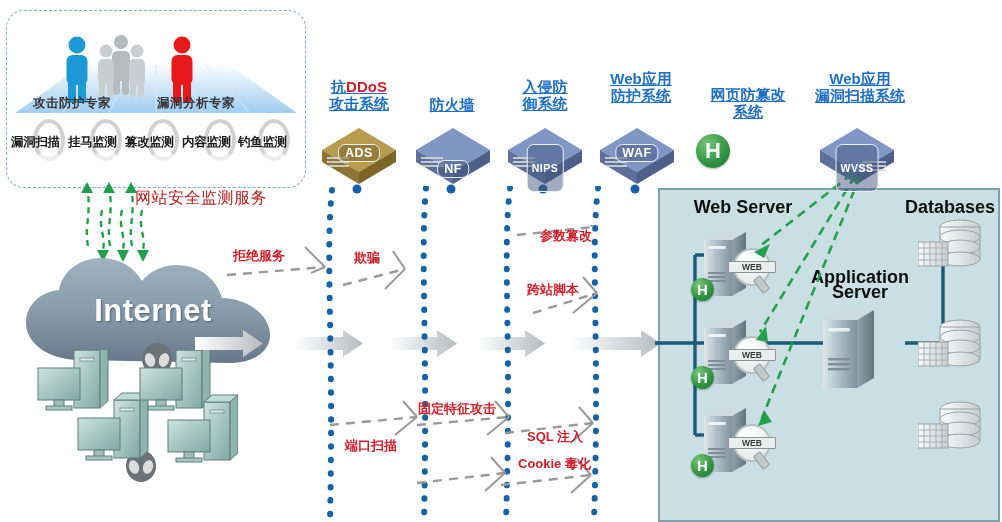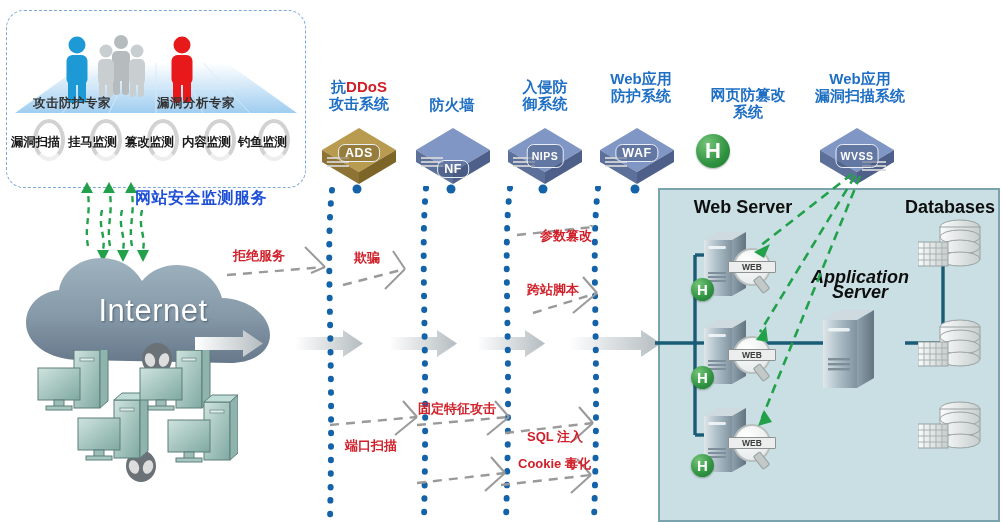--- a/index.html
+++ b/index.html
@@ -12,40 +12,40 @@
              border:1.6px dashed #7da7d9;border-radius:18px;background:#ffffff;}
   .svc-label{position:absolute;font-size:12.5px;color:#333;font-weight:bold;
              letter-spacing:.5px;white-space:nowrap;}
   .ring{position:absolute;width:24px;height:34px;border:4px solid #d2d2d2;
         border-radius:50%;border-bottom-color:#eee;}
   .mon-label{position:absolute;font-size:12.5px;color:#1a1a1a;font-weight:bold;
              white-space:nowrap;letter-spacing:-.3px;}
 
   
   .dev-title{position:absolute;text-align:center;font-size:15px;line-height:17px;
-             font-weight:bold;color:#1f6fc4;white-space:nowrap;}
+             font-weight:bold;color:#1f6fc4;white-space:nowrap;text-decoration:underline;}
   .dev-title .ddos{color:#d0202a;}
-  #svc-title{position:absolute;font-size:16px;font-weight:bold;color:#1d4ed8;
+  #svc-title{position:absolute;font-size:16px;font-weight:normal;color:#b91c1c;
              white-space:nowrap;letter-spacing:.5px;}
 
   
   .device{position:absolute;width:74px;height:56px;}
   .dev-tag{position:absolute;left:50%;top:16px;transform:translateX(-50%);
            border:1.4px solid #e9eef7;border-radius:7px;color:#fff;
            font-size:12.5px;font-weight:bold;padding:1px 6px;white-space:nowrap;
            letter-spacing:.5px;z-index:3;}
-  .dev-tag.small{font-size:10.5px;padding:5px 4px;}
+  .dev-tag.small{font-size:10.5px;padding:17px 4px;}
   .hbadge{position:absolute;border-radius:50%;
           background:radial-gradient(circle at 33% 28%,#74c476,#2e9140 62%,#1f7a32);
           color:#fff;font-weight:bold;text-align:center;box-shadow:0 1px 2px rgba(0,0,0,.3);}
 
   
   #cloud{left:18px;top:255px;width:270px;height:115px;}
   #cloud-text{position:absolute;left:0;top:38px;width:270px;text-align:center;
-              font-size:31px;font-weight:normal;color:#ffffff;
+              font-size:31px;font-weight:bold;color:#ffffff;
               text-shadow:1px 1px 2px rgba(40,60,80,.6);letter-spacing:.5px;}
 
   
   #zone{left:658px;top:188px;width:338px;height:330px;background:#c9dfe4;
         border:2.5px solid #7ba3ae;}
   .zone-title{position:absolute;font-size:18px;font-weight:bold;color:#0e0e0e;
               text-align:center;line-height:15px;white-space:nowrap;}
   .web-mag{position:absolute;width:34px;height:34px;border-radius:50%;
            background:radial-gradient(circle at 35% 30%,#ffffff,#dfe4e4);
            border:2px solid #b9bfbf;display:flex;align-items:center;justify-content:center;}
@@ -421,21 +421,21 @@
 <div class="atk" style="left:527px;top:281px;">跨站脚本</div>
 <div class="atk" style="left:418px;top:400px;">固定特征攻击</div>
 <div class="atk" style="left:527px;top:396px;margin-top:32px;">SQL 注入</div>
 <div class="atk" style="left:345px;top:437px;">端口扫描</div>
 <div class="atk" style="left:518px;top:455px;">Cookie 毒化</div>
 
 <div class="abs" id="zone"></div>
 
 <div class="zone-title" style="left:688px;top:200px;width:110px;">Web Server</div>
 <div class="zone-title" style="left:904px;top:200px;width:92px;">Databases</div>
-<div class="zone-title" style="left:805px;top:270px;width:110px;font-style:italic;">
+<div class="zone-title" style="left:805px;top:270px;width:110px;">
   <span>Application</span><br>
   <span>Server</span>
 </div>
 
 <svg class="abs" style="left:655px;top:225px;" width="345" height="230">
   <g stroke="#1a5b76" stroke-width="3.4" fill="none">
     <path d="M0,118 L40,118"></path>
     <path d="M40,30 L40,210"></path>
     <path d="M40,30 L60,30"></path>
       <path d="M40,118 L60,118"></path>

